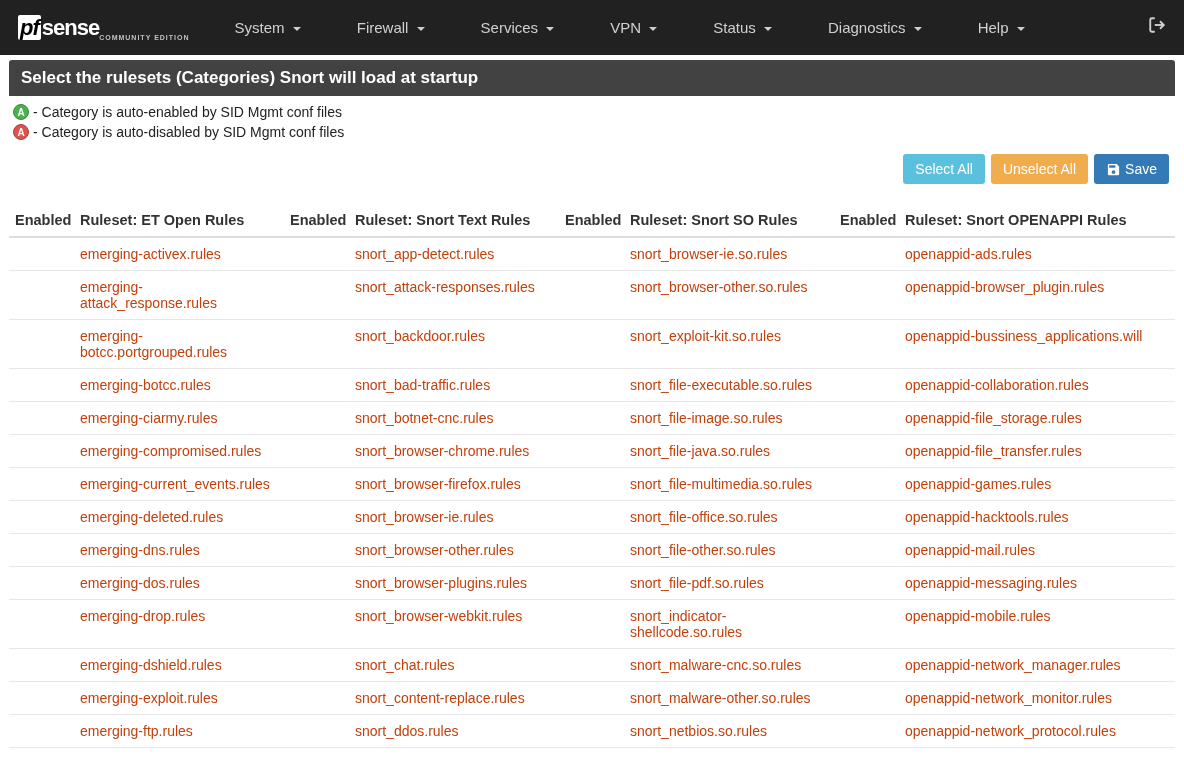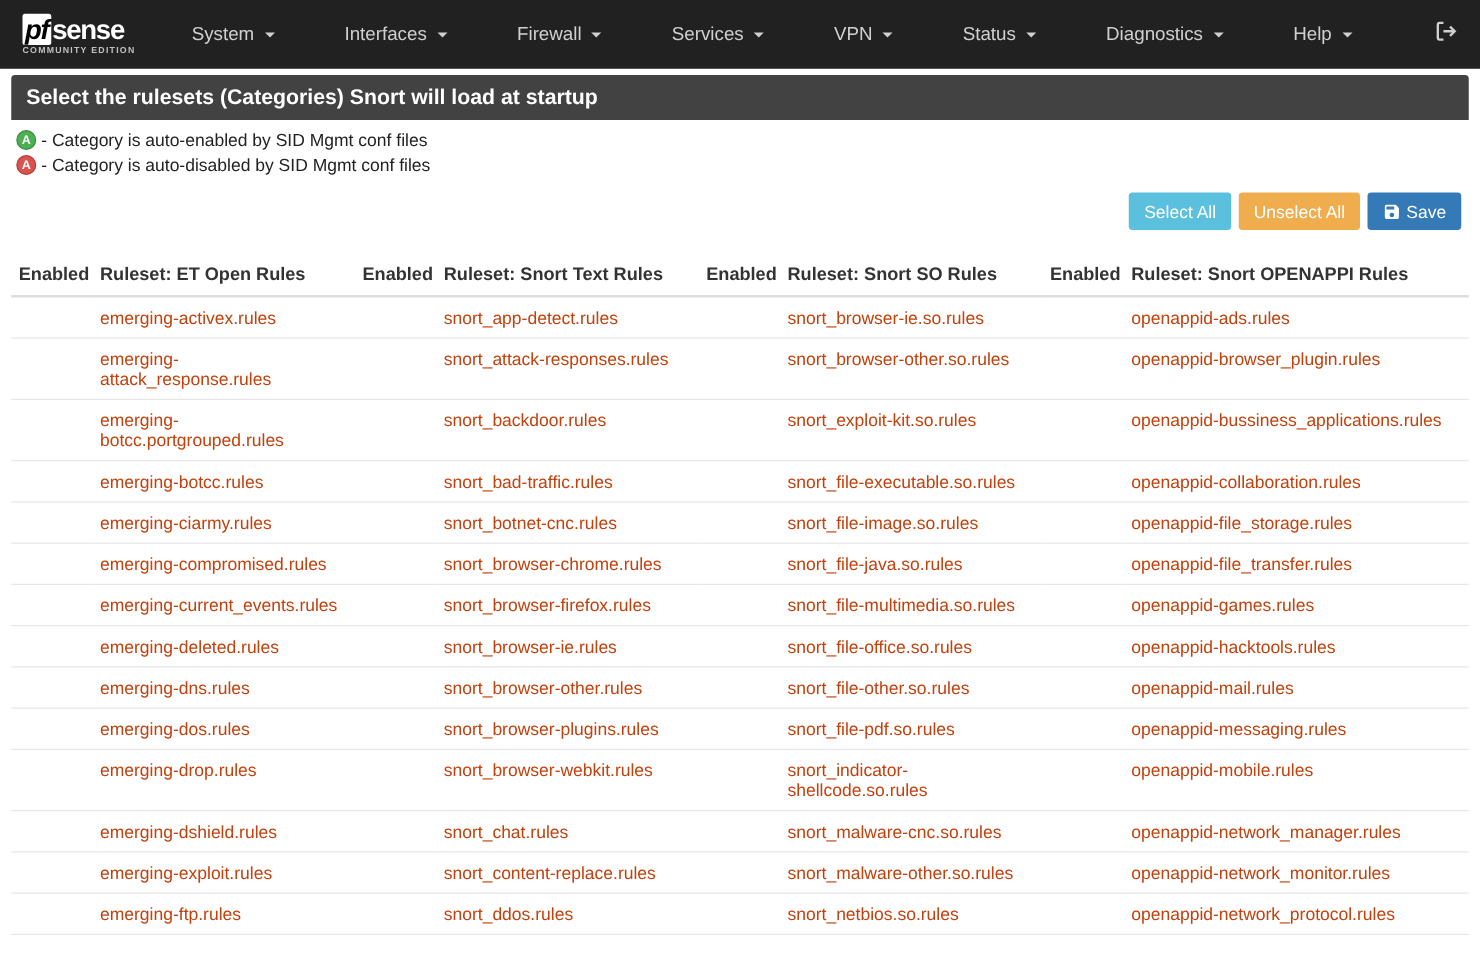--- a/index.html
+++ b/index.html
@@ -1,20 +1,20 @@
 <!DOCTYPE html>
 <html><head>
 <meta charset="utf-8">
 <style>
   * { box-sizing: border-box; margin: 0; padding: 0; }
   body { font-family: -apple-system, "Helvetica Neue", Arial, sans-serif; font-size: 14px; color: #333; background: #fff; }
   
   
   .navbar { background: #212121; height: 55px; display: flex; align-items: center; padding: 0 18px; }
-  .logo { display: flex; flex-direction: column; margin-right: 25px; }
+  .logo { display: flex; flex-direction: row; margin-right: 25px; align-items: flex-end; }
   .logo-main { color: #fff; font-size: 22px; font-weight: 700; letter-spacing: -1px; }
   .logo-main .pf { background: #fff; color: #000; padding: 0 2px; border-radius: 2px; font-style: italic; margin-right: 1px;}
   .logo-sub { color: #c1c1c1; font-size: 7px; letter-spacing: 1px; font-weight: 600; }
   .nav-items { display: flex; gap: 16px; flex: 1; }
   .nav-item { color: #d0d0d0; padding: 8px 20px; cursor: pointer; font-size: 15px; }
   .caret { display: inline-block; width: 0; height: 0; margin-left: 4px; vertical-align: middle; border-top: 4px solid; border-right: 4px solid transparent; border-left: 4px solid transparent; }
   .logout-icon { color: #d0d0d0; font-size: 18px; cursor: pointer; }
   
   
   .page { padding: 0 9px 20px; }
@@ -49,21 +49,20 @@
 </head>
 <body>
 
 <div class="navbar">
   <div class="logo">
     <span class="logo-main"><span class="pf">pf</span><span>sense</span></span>
     <span class="logo-sub">COMMUNITY EDITION</span>
   </div>
   <div class="nav-items" id="nav-items">
       <div class="nav-item">System <span class="caret"></span></div>
-      <div class="nav-item">Interfaces <span class="caret"></span></div>
       <div class="nav-item">Firewall <span class="caret"></span></div>
       <div class="nav-item">Services <span class="caret"></span></div>
       <div class="nav-item">VPN <span class="caret"></span></div>
       <div class="nav-item">Status <span class="caret"></span></div>
       <div class="nav-item">Diagnostics <span class="caret"></span></div>
       <div class="nav-item">Help <span class="caret"></span></div>
     </div>
   <span class="logout-icon">
     <svg width="18" height="18" viewBox="0 0 24 24" fill="none" stroke="currentColor" stroke-width="2.5">
         <path d="M9 21H5a2 2 0 0 1-2-2V5a2 2 0 0 1 2-2h4"></path>
@@ -143,21 +142,21 @@
           <td><a class="rule-link" href="#">openappid-browser_plugin.rules</a></td>
         </tr>
         <tr>
           <td><span class="checkbox"></span></td>
           <td><a class="rule-link" href="#">emerging-botcc.portgrouped.rules</a></td>
           <td><span class="checkbox"></span></td>
           <td><a class="rule-link" href="#">snort_backdoor.rules</a></td>
           <td><span class="checkbox"></span></td>
           <td><a class="rule-link" href="#">snort_exploit-kit.so.rules</a></td>
           <td><span class="checkbox"></span></td>
-          <td><a class="rule-link" href="#">openappid-bussiness_applications.rules</a></td>
+          <td><a class="rule-link" href="#">openappid-bussiness_applications.will</a></td>
         </tr>
         <tr>
           <td><span class="checkbox"></span></td>
           <td><a class="rule-link" href="#">emerging-botcc.rules</a></td>
           <td><span class="checkbox"></span></td>
           <td><a class="rule-link" href="#">snort_bad-traffic.rules</a></td>
           <td><span class="checkbox"></span></td>
           <td><a class="rule-link" href="#">snort_file-executable.so.rules</a></td>
           <td><span class="checkbox"></span></td>
           <td><a class="rule-link" href="#">openappid-collaboration.rules</a></td>

